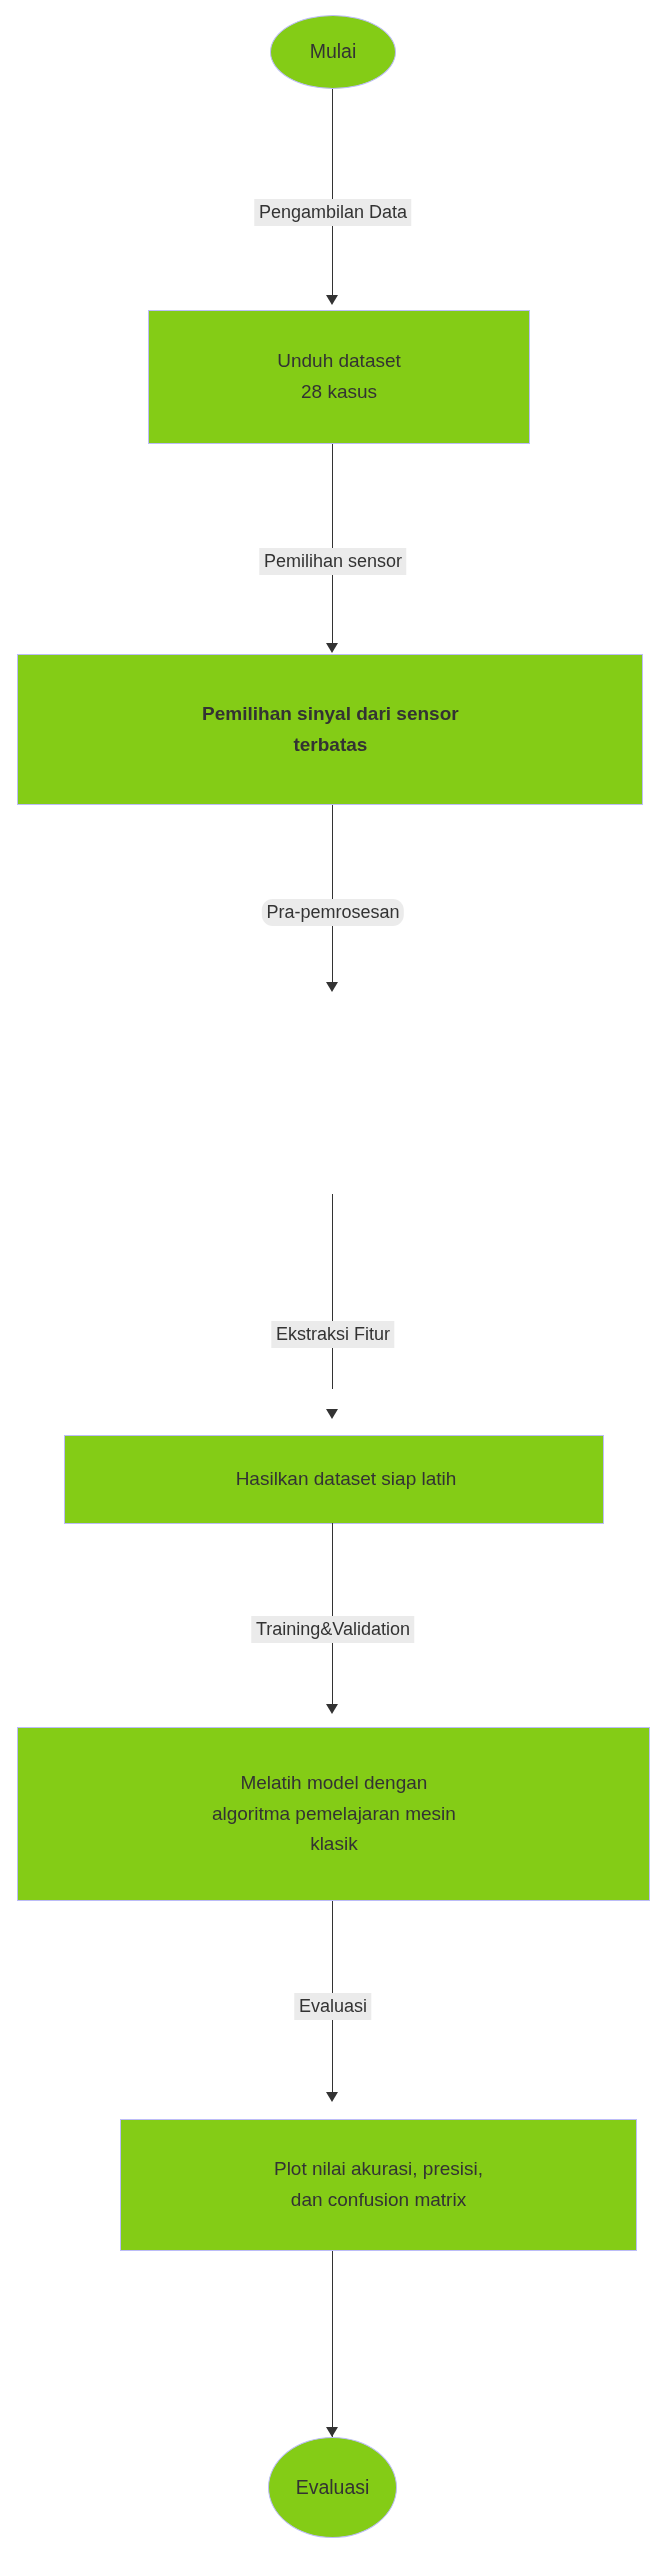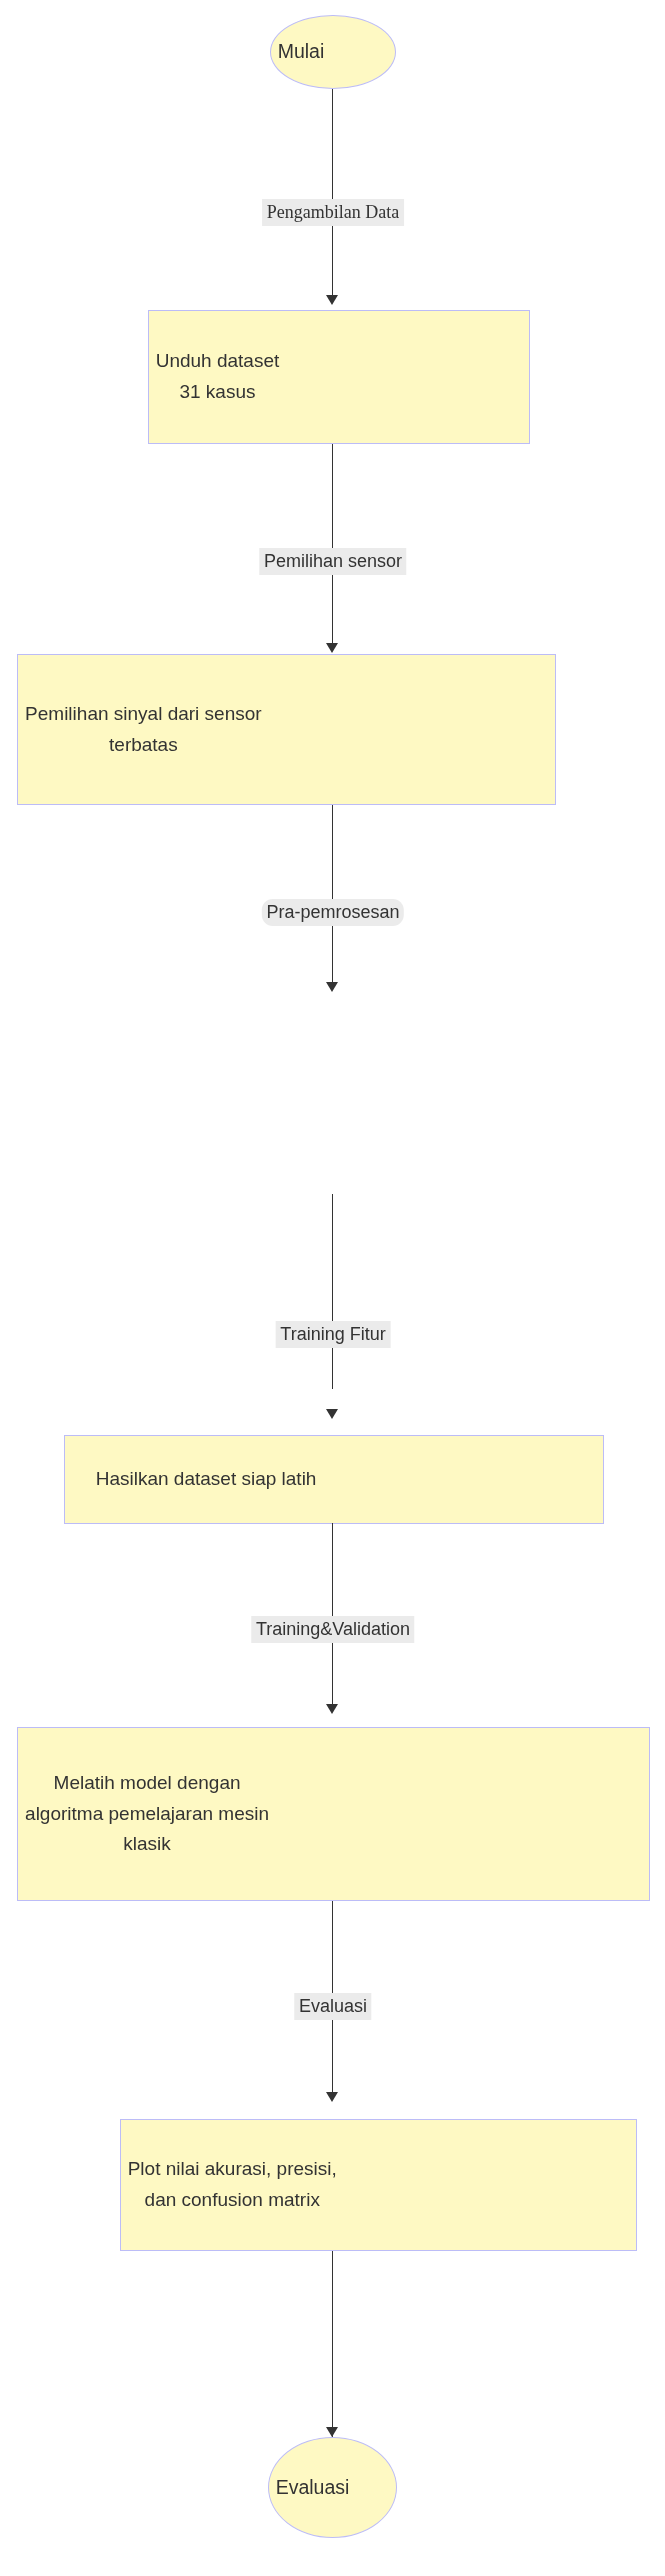--- a/index.html
+++ b/index.html
@@ -14,24 +14,25 @@
     position:relative;
     width:666px;
     height:2576px;
     overflow:hidden;
   }
 
   
   .node{
     position:absolute;
     box-sizing:border-box;
-    background:#fef9c3;
+    background:#84cc16;
     border:1.3px solid #bcbcf7;
     display:flex;
     align-items:center;
+    justify-content:center;
     text-align:center;
   }
   .node .node-label{
     display:block;
     line-height:1.62;
     color:#333333;
     white-space:pre-line;
     padding:0 6.7px;
   }
   .terminator{
@@ -72,44 +73,44 @@
 <body>
 
 <div id="flowchart">
 
   <div class="node terminator" style="left:270px; top:14.8px; width:126px; height:74px;">
     <span class="node-label" style="font-size:19.5px;">Mulai</span>
   </div>
 
   <div class="edge" style="top:89px; height:208px;"></div>
   <div class="arrowhead" style="top:295px;"></div>
-  <div class="edge-label" style="top:199px;font-family:Liberation Serif, serif;">Pengambilan Data</div>
+  <div class="edge-label" style="top:199px;">Pengambilan Data</div>
 
   <div class="node" style="left:148px; top:310px; width:382px; height:134px;">
     <span class="node-label" style="font-size:19px;">Unduh dataset
-31 kasus</span>
+28 kasus</span>
   </div>
 
   <div class="edge" style="top:444px; height:201px;"></div>
   <div class="arrowhead" style="top:643px;"></div>
   <div class="edge-label" style="top:548px;">Pemilihan sensor</div>
 
-  <div class="node" style="left:17.4px; top:654px; width:539px; height:151px;">
+  <div class="node" style="left:17.4px; top:654px; width:626px; height:151px;font-weight:bold;">
     <span class="node-label" style="font-size:19px;">Pemilihan sinyal dari sensor
 terbatas</span>
   </div>
 
   <div class="edge" style="top:805px; height:185px;"></div>
   <div class="arrowhead" style="top:982px;"></div>
   <div class="edge-label" style="top:899px;border-radius:11px;">Pra-pemrosesan</div>
 
 
   <div class="edge" style="top:1194px; height:195px;"></div>
   <div class="arrowhead" style="top:1409px;"></div>
-  <div class="edge-label" style="top:1321px;">Training Fitur</div>
+  <div class="edge-label" style="top:1321px;">Ekstraksi Fitur</div>
 
   <div class="node" style="left:64px; top:1435px; width:540px; height:89px;padding-left:24px;">
     <span class="node-label" style="font-size:19px;">Hasilkan dataset siap latih</span>
   </div>
 
   <div class="edge" style="top:1523px; height:185px;"></div>
   <div class="arrowhead" style="top:1704px;"></div>
   <div class="edge-label" style="top:1616px;">Training&amp;Validation</div>
 
   <div class="node" style="left:17.4px; top:1727px; width:633px; height:174px;">

